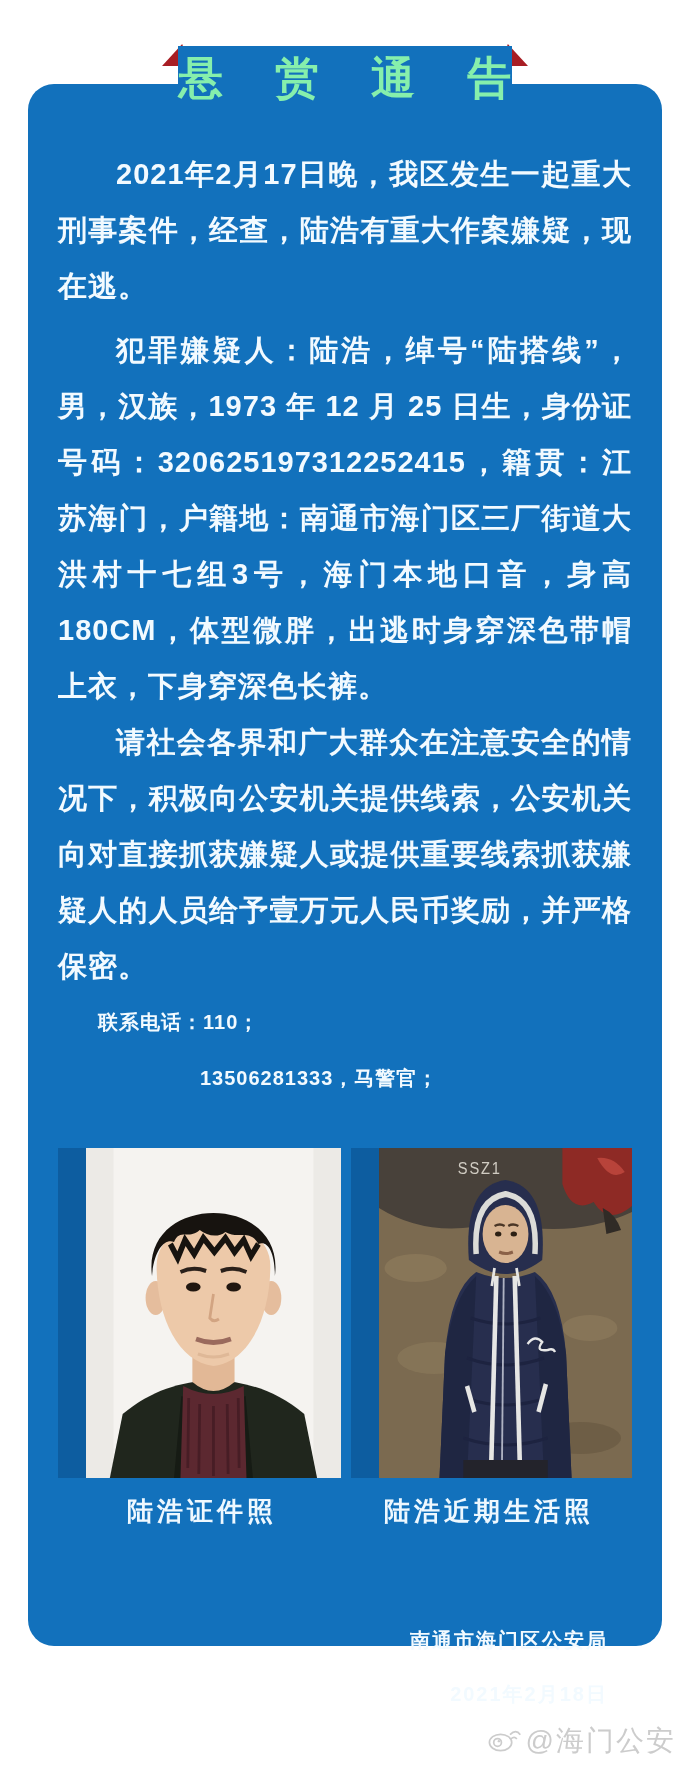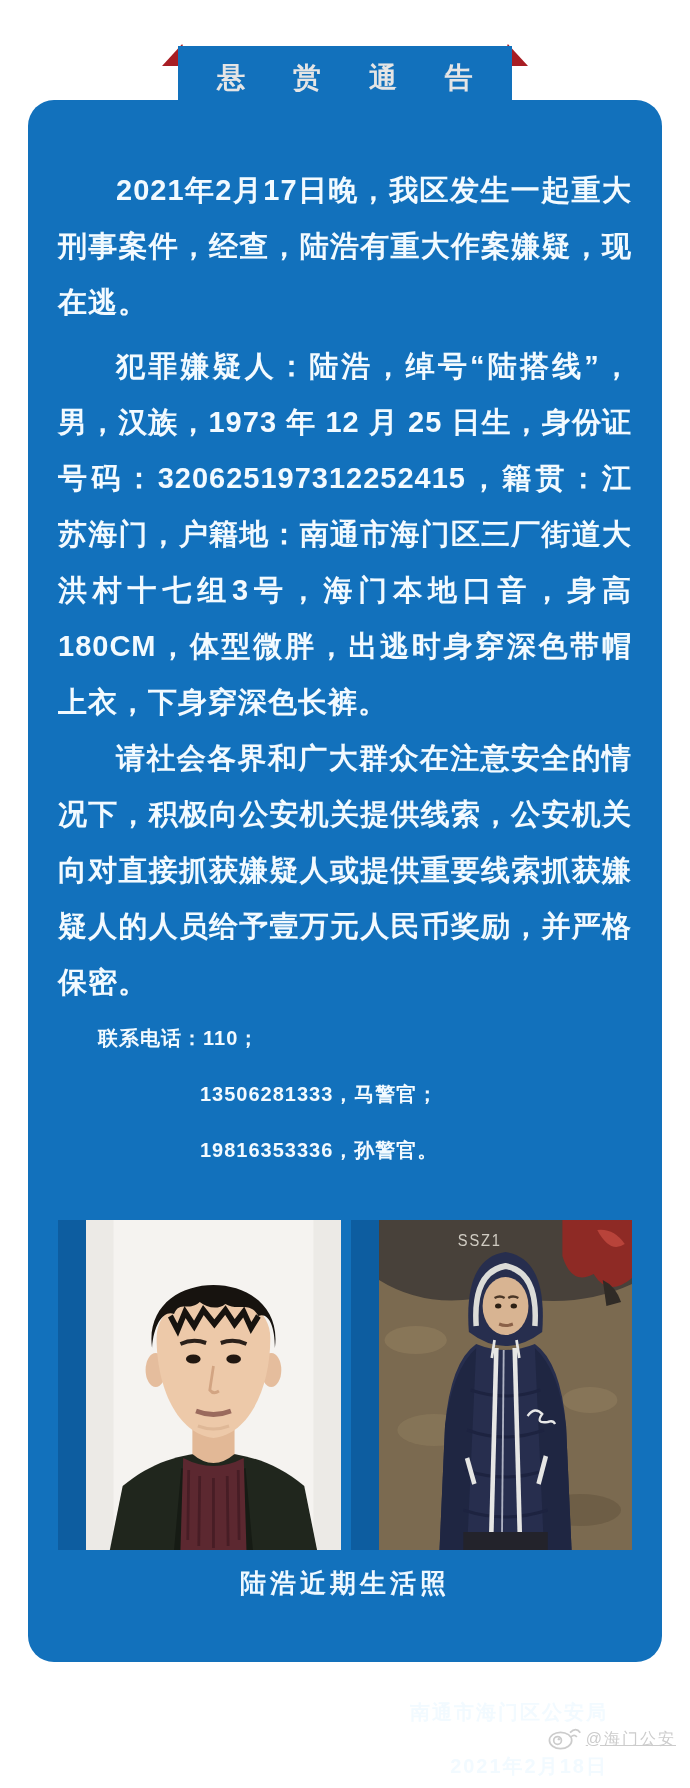--- a/index.html
+++ b/index.html
@@ -7,29 +7,29 @@
     width:690px;height:1788px;background:#ffffff;position:relative;
     font-family:"Liberation Sans","DejaVu Sans",sans-serif;overflow:hidden;
   }
   
   .ribbon{
     position:absolute;left:50%;transform:translateX(-50%);top:46px;
     width:334px;height:64px;background:#1271bc;z-index:3;
     display:flex;align-items:center;justify-content:center;
   }
   .ribbon-title{
-    color:#e5e5e5;font-size:28px;font-weight:bold;
+    color:#86efac;font-size:44px;font-weight:bold;
     letter-spacing:20px;padding-left:20px;white-space:nowrap;
   }
   .fold{position:absolute;top:44px;width:28px;height:22px;background:#a81e24;z-index:2;}
   .fold-left{left:calc(50% - 167px - 16px);clip-path:polygon(72% 0,0 100%,100% 100%);}
   .fold-right{right:calc(50% - 167px - 16px);clip-path:polygon(28% 0,0 100%,100% 100%);}
   
   .panel{
-    position:absolute;left:28px;top:100px;width:634px;height:1562px;
+    position:absolute;left:28px;top:84px;width:634px;height:1562px;
     background:#1271bc;border-radius:26px;z-index:2;box-sizing:border-box;
     padding:62px 30px 0 30px;color:#f2faff;
   }
   .body-text p{
     margin:0;font-size:29px;line-height:56px;font-weight:bold;
     text-indent:2em;text-align:justify;letter-spacing:1px;color:#f2faff;
   }
   .body-text p.p-gap{margin-top:8px;}
   .contact-line{
     font-size:20px;line-height:56px;font-weight:bold;letter-spacing:1px;color:#f2faff;
@@ -49,21 +49,21 @@
   .cap-right{width:276px;}
   .footer{
     margin-top:84px;text-align:right;padding-right:24px;
     font-size:20px;font-weight:bold;line-height:54px;letter-spacing:2px;color:#f2faff;
   }
   
   .watermark{
     position:absolute;right:14px;top:1722px;display:flex;align-items:center;gap:4px;
     color:#cccccc;z-index:1;
   }
-  .watermark-text{font-size:16px;letter-spacing:2px;color:#cccccc;text-decoration:underline;}
+  .watermark-text{font-size:28px;letter-spacing:2px;color:#cccccc;}
 </style>
 </head>
 <body>
 
 <div class="fold fold-left"></div>
 <div class="fold fold-right"></div>
 
 <div class="ribbon">
   <span class="ribbon-title">悬 赏 通 告</span>
 </div>
@@ -72,21 +72,20 @@
 
   <div class="body-text">
     <p>2021年2月17日晚，我区发生一起重大刑事案件，经查，陆浩有重大作案嫌疑，现在逃。</p>
     <p class="p-gap">犯罪嫌疑人：陆浩，绰号“陆搭线”，男，汉族，1973 年 12 月 25 日生，身份证号码：320625197312252415，籍贯：江苏海门，户籍地：南通市海门区三厂街道大洪村十七组3号，海门本地口音，身高180CM，体型微胖，出逃时身穿深色带帽上衣，下身穿深色长裤。</p>
     <p>请社会各界和广大群众在注意安全的情况下，积极向公安机关提供线索，公安机关向对直接抓获嫌疑人或提供重要线索抓获嫌疑人的人员给予壹万元人民币奖励，并严格保密。</p>
   </div>
 
   <div>
     <div class="contact-line hotline">联系电话：110；</div>
     <div class="contact-line phone-line">13506281333，马警官；</div>
-    <div class="contact-line phone-line">19816353336，孙警官。</div>
   </div>
 
   <div class="photos">
 
     <div class="photo photo-id">
       <svg viewBox="0 0 278 330" preserveAspectRatio="none">
         <rect width="278" height="330" fill="#f5f3f0"></rect>
         <rect width="30" height="330" fill="#eceae6"></rect>
         <rect x="248" width="30" height="330" fill="#eceae6"></rect>
 
@@ -157,20 +156,21 @@
 
         <path d="M96,238 l8,26" stroke="#e6e6e4" stroke-width="5"></path>
         <path d="M182,236 l-8,28" stroke="#e6e6e4" stroke-width="5"></path>
 
         <path d="M92,312 h92 v18 h-92 Z" fill="#23232b"></path>
       </svg>
     </div>
   </div>
 
   <div class="captions">
+    <div class="cap cap-left">陆浩证件照</div>
     <div class="cap cap-right">陆浩近期生活照</div>
   </div>
 
   <div class="footer">
     <div>南通市海门区公安局</div>
     <div>2021年2月18日</div>
   </div>
 
 </div>
 

